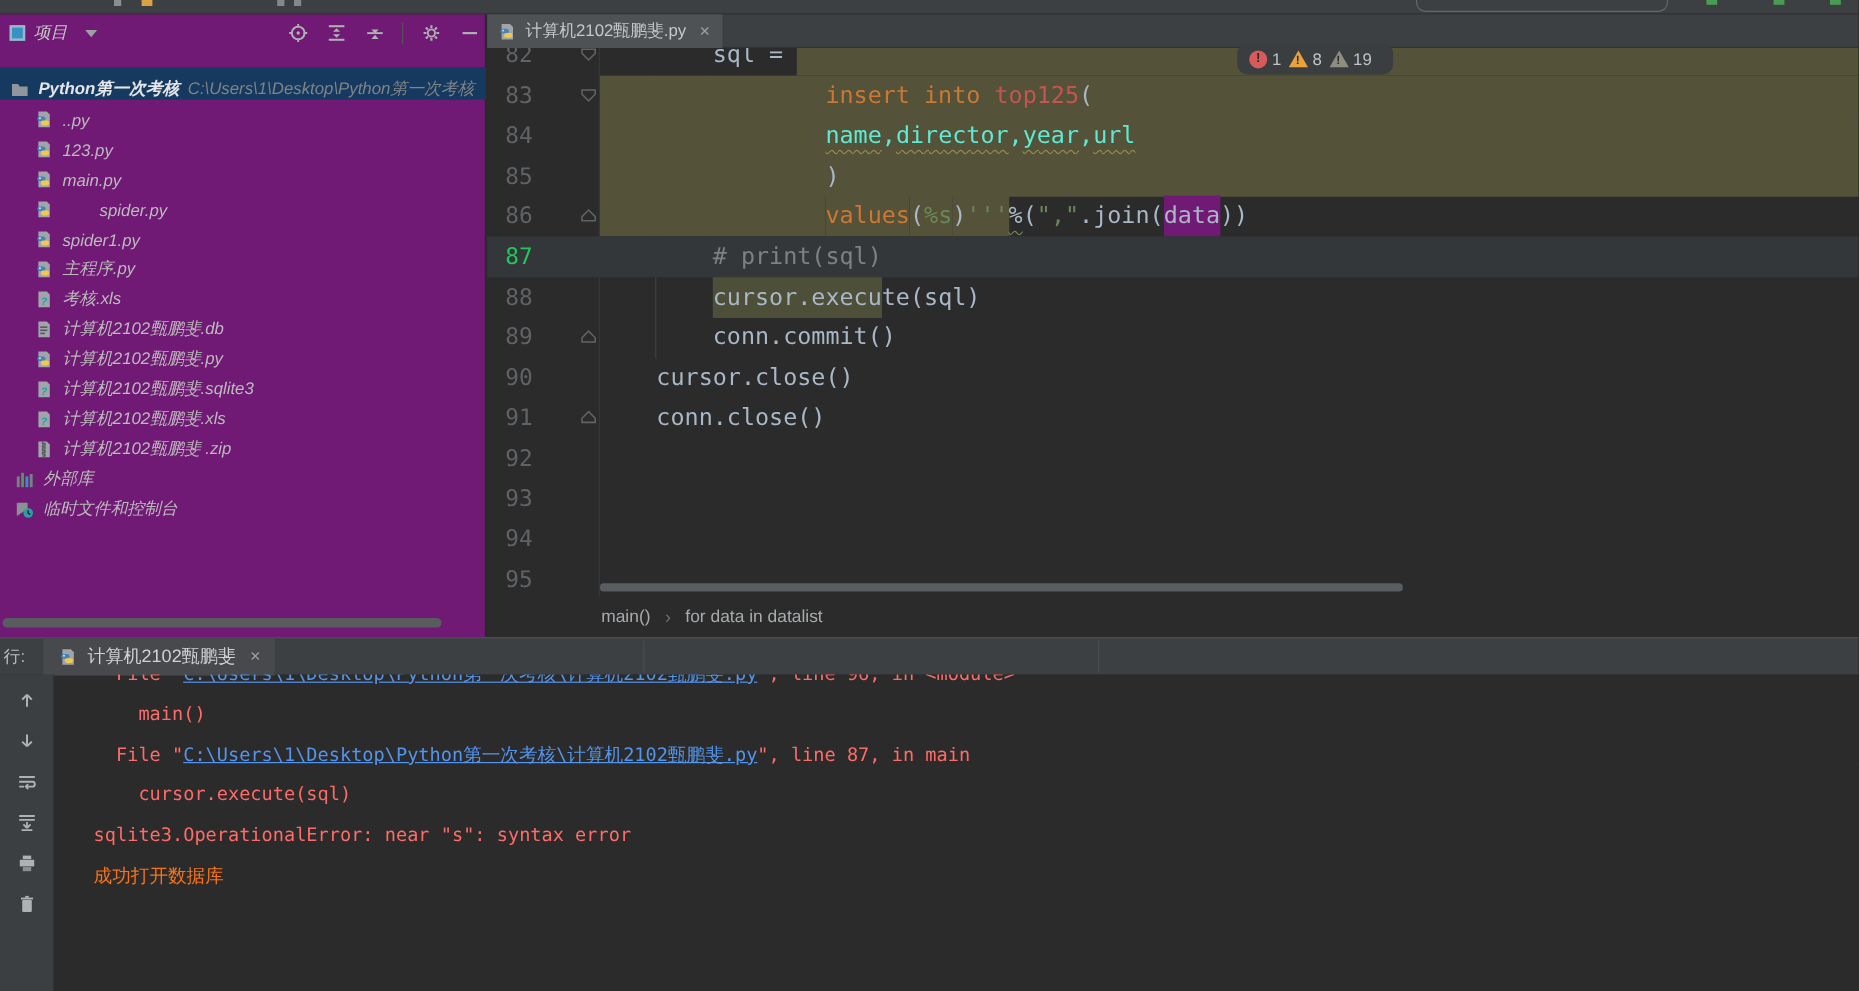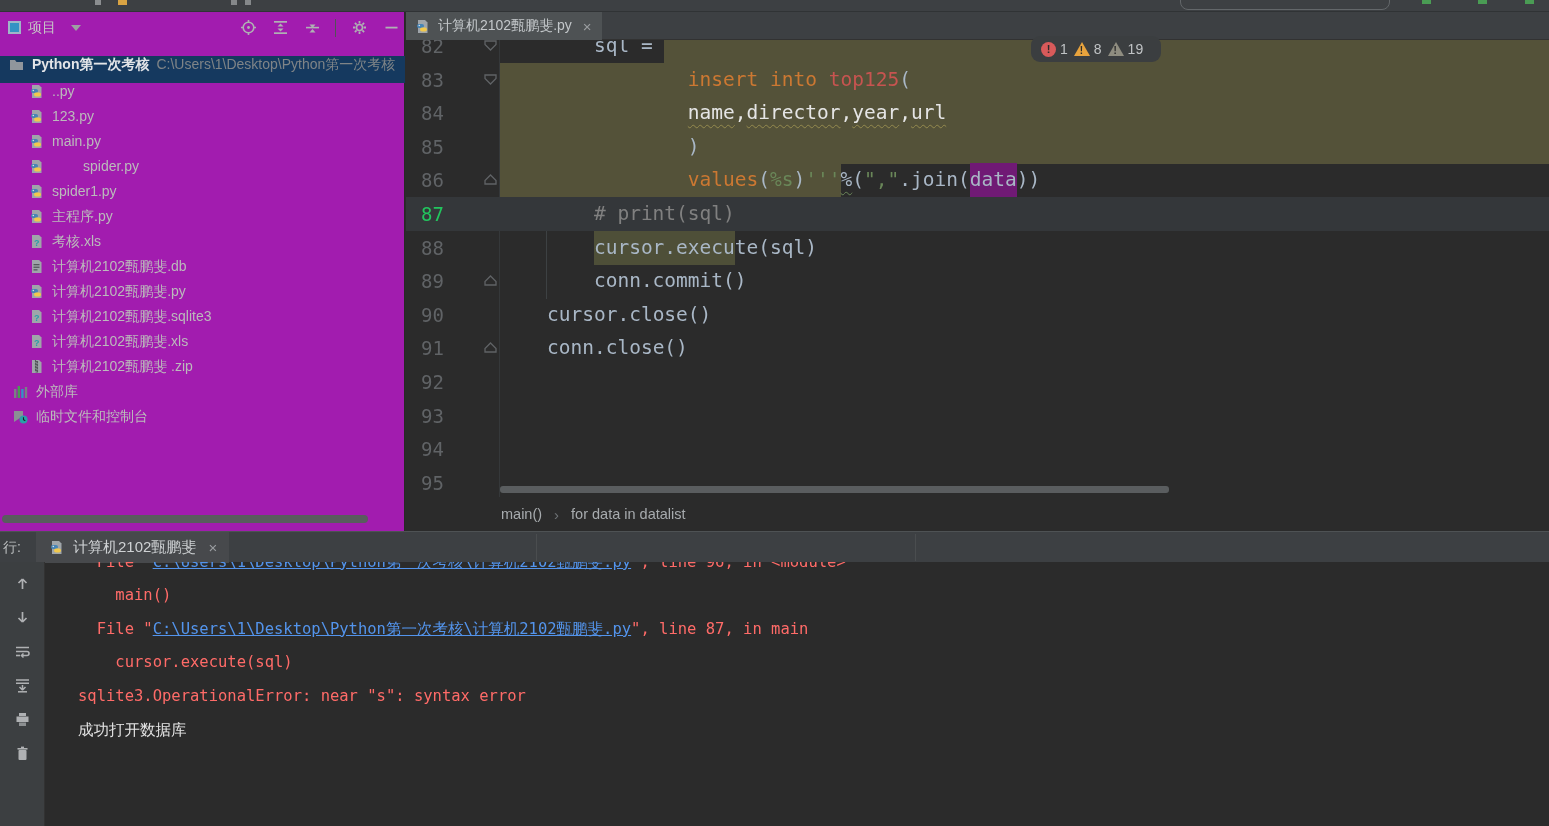--- a/index.html
+++ b/index.html
@@ -8,30 +8,30 @@
     position:relative; width:1549px; height:826px; overflow:hidden;
     background:#2b2b2b; font-family:"Liberation Sans", sans-serif;
     color:#bbbbbb; cursor:default;
   }
   
   #top-strip { position:absolute; left:0; top:0; width:1549px; height:12px; background:#3d4043; border-bottom:1px solid #303335; }
   .frag { position:absolute; top:0; }
   #run-combo-partial { position:absolute; left:1180px; top:-16px; width:210px; height:26px;
     border:1px solid #63676a; border-radius:8px; background:transparent; }
   
-  #project-panel { position:absolute; left:0; top:12px; width:405px; height:520px; background:#a21caf; border-right:1px solid #282828; }
+  #project-panel { position:absolute; left:0; top:12px; width:405px; height:520px; background:#701a75; border-right:1px solid #282828;font-style:italic; }
   #project-header { position:relative; height:31px; display:flex; align-items:center; padding-left:8px; }
   #project-title { font-size:14px; color:#c7c7c7; display:flex; align-items:center; gap:7px; }
   #project-title .sq { width:13px; height:13px; background:#3592c4; border:2px solid #9fb6c8; display:inline-block; }
   .chev-down { width:0; height:0; border-left:5px solid transparent; border-right:5px solid transparent; border-top:6px solid #9da0a2; margin-left:8px; }
   #header-icons { position:absolute; right:4px; top:0; height:31px; display:flex; align-items:center; gap:14px; }
   .hicon { width:18px; height:18px; display:inline-flex; align-items:center; justify-content:center; }
   .hdiv { width:1px; height:18px; background:#515456; }
   #tree { position:absolute; left:0; top:44px; width:405px; }
-  .tree-row { position:relative; height:25px; display:flex; align-items:flex-start; font-size:14px; color:#bbbbbb; white-space:nowrap; overflow:hidden; }
+  .tree-row { position:relative; height:25px; display:flex; align-items:flex-end; font-size:14px; color:#bbbbbb; white-space:nowrap; overflow:hidden; }
   .tree-row.root { height:27px; background:#15395f; }
   .tree-row .ticon { width:17px; height:17px; margin-right:7px; flex:0 0 auto; display:inline-flex; }
   .root-name { font-weight:bold; color:#e3e5e8; margin-right:7px; }
   .root-path { color:#7f8487; }
   #project-hscroll { position:absolute; left:2px; top:503px; width:366px; height:8px; background:#595c5e; border-radius:4px; }
   
   #editor-area { position:absolute; left:406px; top:12px; width:1143px; height:519px; background:#2b2b2b; }
   #tabbar { position:absolute; left:0; top:0; width:1143px; height:28px; background:#3d4043; border-bottom:1px solid #323232; }
   .etab { position:absolute; left:0; top:0; height:28px; background:#4e5254; display:flex; align-items:center; padding:0 10px 0 8px; gap:7px; font-size:14px; color:#c3c7ca; }
   .tab-close { color:#9b9ea1; font-size:15px; margin-left:4px; }
@@ -40,21 +40,21 @@
   .code-row.current { background:#34373a; }
   .gnum { position:absolute; left:0; top:0; width:38px; text-align:right; color:#606366; font-size:19px; }
   .code-row.current .gnum { color:#22c55e; }
   .fold { position:absolute; left:76px; top:8px; width:17px; height:17px; }
   .ctext { position:absolute; left:94px; top:0; right:0; height:34px; display:flex; }
   .ctext.bg-full { background:#545239; }
   .tok { display:inline-block; }
   .trail { flex:1; background:#545239; }
   .c-pln { color:#a9b7c6; } .c-kw { color:#cc7832; } .c-str { color:#6a8759; }
   .c-sqlid { color:#c75450; } .c-cmt { color:#808080; }
-  .c-fld { color:#e5e5e5; }
+  .c-fld { color:#5eead4; }
   .bg-olv { background:#545239; } .bg-word { background:#701a75; } .bg-usage { background:#4e4f38; }
   .u-fld { text-decoration:underline wavy #958a4e 1px; text-underline-offset:5px; }
   .u-grn { text-decoration:underline wavy #6a8759 1px; text-underline-offset:5px; }
   .iguide { position:absolute; width:1px; background:#3d4143; }
   #gutter-sep { position:absolute; left:93px; top:0; width:1px; height:458px; background:#35383a; }
   #editor-hscroll { position:absolute; left:94px; top:446px; width:669px; height:7px; background:#5a5d5f; border-radius:3px; }
   
   #badges { position:absolute; left:1031px; top:36px; height:26px; width:130px; background:#3b3e40; border-radius:9px; display:flex; align-items:center; gap:6px; padding:0 10px; font-size:14px; color:#c0c3c5; }
   .badge { display:flex; align-items:center; gap:4px; }
   .errdot { width:15px; height:15px; border-radius:50%; background:#d85a5a; color:#2b2b2b; font-weight:bold; font-size:11px; display:flex; align-items:center; justify-content:center; }
@@ -69,21 +69,21 @@
   #run-panel { position:absolute; left:0; top:531px; width:1549px; height:295px; background:#2b2b2b; }
   #run-tabrow { position:absolute; left:0; top:0; width:1549px; height:31px; background:#3d4043; border-top:1px solid #4e5254; }
   #run-label { position:absolute; left:3px; top:7px; font-size:14px; color:#bbbebf; }
   #run-tab { position:absolute; left:36px; top:0; height:31px; background:#47494c; display:flex; align-items:center; gap:8px; padding:0 12px; font-size:15px; color:#cfd2d4; }
   .rdiv { position:absolute; top:2px; width:1px; height:27px; background:#4a4d4f; }
   #run-toolbar { position:absolute; left:0; top:31px; width:45px; height:264px; background:#3c3f41; border-right:1px solid #323232; display:flex; flex-direction:column; align-items:center; padding-top:12px; gap:15px; }
   .rticon { width:19px; height:19px; display:flex; align-items:center; justify-content:center; }
   #console { position:absolute; left:60px; top:31px; width:1504px; height:264px; overflow:hidden; font-family:"DejaVu Sans Mono", monospace; font-size:15.5px; }
   .con-row { position:absolute; left:18px; height:34px; line-height:34px; white-space:pre; }
   .con-err { color:#ff6b68; }
-  .con-std { color:#e5e5e5; }
+  .con-std { color:#f97316; }
   .con-link { color:#5394ec; text-decoration:underline; }
   svg { display:block; }
 </style>
 </head>
 <body>
 
 <div id="app">
 
   <div id="top-strip">
     <div class="frag" style="left:95px;width:6px;height:5px;background:#8b8e90;"></div>

